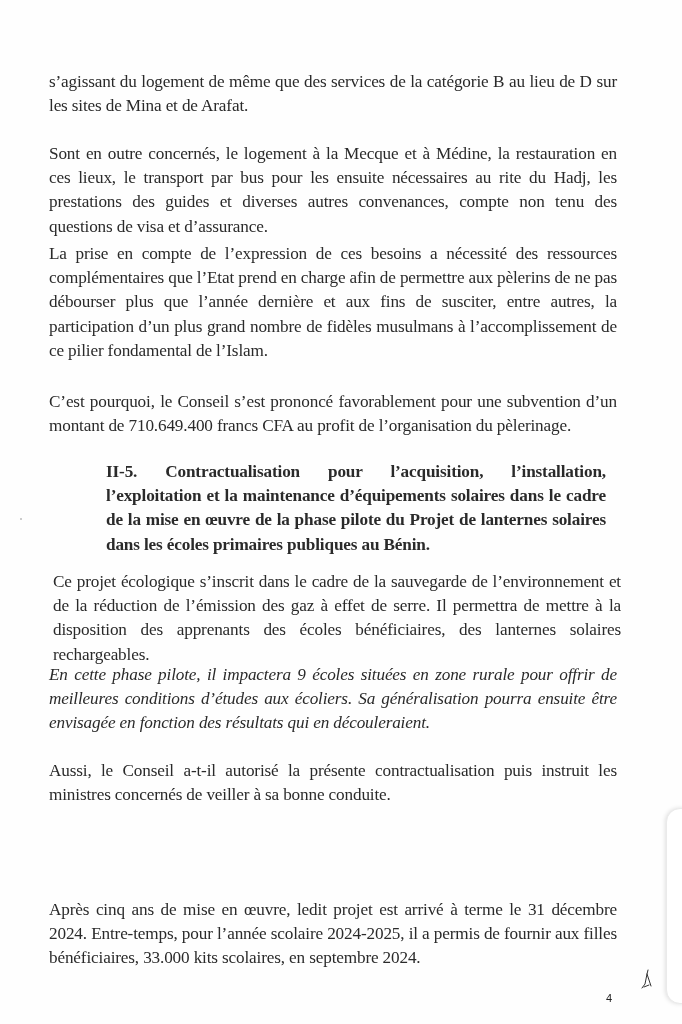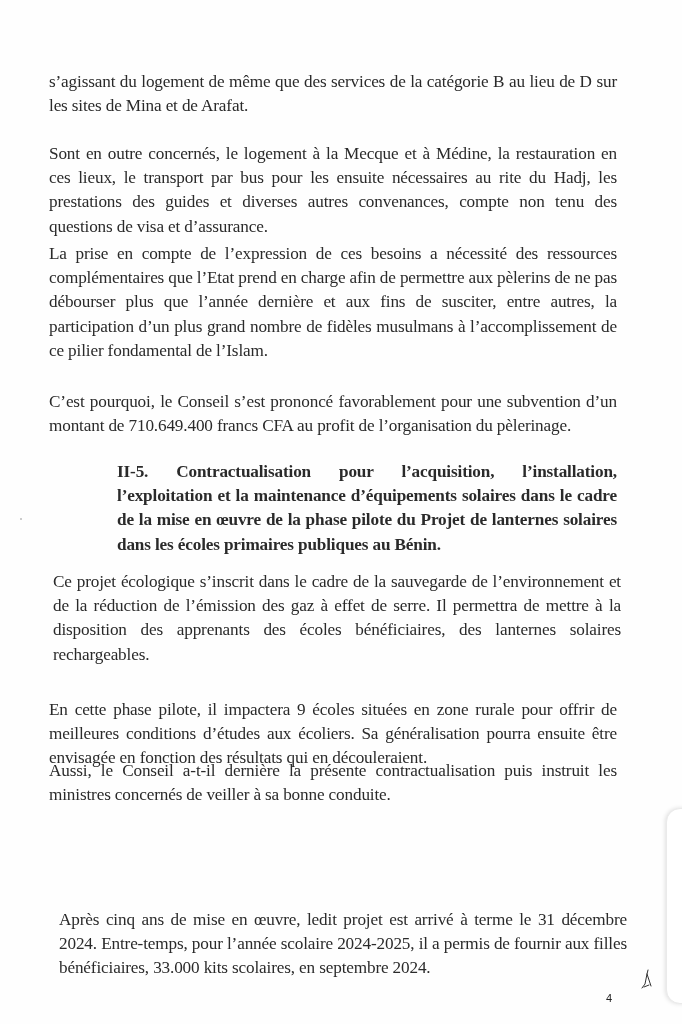--- a/index.html
+++ b/index.html
@@ -26,21 +26,21 @@
       position: absolute;
       left: 49px;
       width: 568px;
       font-size: 17.2px;
       line-height: 24.2px;
       text-align: justify;
       letter-spacing: -0.15px;
     }
     .heading {
       position: absolute;
-      left: 117px;
+      left: 106px;
       width: 500px;
       font-size: 17.2px;
       line-height: 24.2px;
       font-weight: bold;
       text-align: justify;
       letter-spacing: -0.15px;
     }
     .page-number {
       position: absolute;
       left: 606px;
@@ -86,26 +86,26 @@
   <p class="para" style="top:142px; margin:0;">Sont en outre concernés, le logement à la Mecque et à Médine, la restauration en ces lieux, le transport par bus pour les ensuite nécessaires au rite du Hadj, les prestations des guides et diverses autres convenances, compte non tenu des questions de visa et d’assurance.</p>
 
   <p class="para" style="top:242px; margin:0;">La prise en compte de l’expression de ces besoins a nécessité des ressources complémentaires que l’Etat prend en charge afin de permettre aux pèlerins de ne pas débourser plus que l’année dernière et aux fins de susciter, entre autres, la participation d’un plus grand nombre de fidèles musulmans à l’accomplissement de ce pilier fondamental de l’Islam.</p>
 
   <p class="para" style="top:390px; margin:0;">C’est pourquoi, le Conseil s’est prononcé favorablement pour une subvention d’un montant de 710.649.400 francs CFA au profit de l’organisation du pèlerinage.</p>
 
   <p class="heading" style="top:460px; margin:0;">II-5. Contractualisation pour l’acquisition, l’installation, l’exploitation et la maintenance d’équipements solaires dans le cadre de la mise en œuvre de la phase pilote du Projet de lanternes solaires dans les écoles primaires publiques au Bénin.</p>
 
   <p class="para" style="top:566px; margin:4px;">Ce projet écologique s’inscrit dans le cadre de la sauvegarde de l’environnement et de la réduction de l’émission des gaz à effet de serre. Il permettra de mettre à la disposition des apprenants des écoles bénéficiaires, des lanternes solaires rechargeables.</p>
 
-  <p class="para" style="top:698px; margin:0;">En cette phase pilote, il impactera 9 écoles situées en zone rurale pour offrir de meilleures conditions d’études aux écoliers. Sa généralisation pourra ensuite être envisagée en fonction des résultats qui en découleraient.</p>
+  <p class="para" style="top:663px; margin:0;font-style:italic;">En cette phase pilote, il impactera 9 écoles situées en zone rurale pour offrir de meilleures conditions d’études aux écoliers. Sa généralisation pourra ensuite être envisagée en fonction des résultats qui en découleraient.</p>
 
-  <p class="para" style="top:759px; margin:0;">Aussi, le Conseil a-t-il dernière la présente contractualisation puis instruit les ministres concernés de veiller à sa bonne conduite.</p>
+  <p class="para" style="top:759px; margin:0;">Aussi, le Conseil a-t-il autorisé la présente contractualisation puis instruit les ministres concernés de veiller à sa bonne conduite.</p>
 
 
-  <p class="para" style="top:898px; margin:10px;">Après cinq ans de mise en œuvre, ledit projet est arrivé à terme le 31 décembre 2024. Entre-temps, pour l’année scolaire 2024-2025, il a permis de fournir aux filles bénéficiaires, 33.000 kits scolaires, en septembre 2024.</p>
+  <p class="para" style="top:898px; margin:0;">Après cinq ans de mise en œuvre, ledit projet est arrivé à terme le 31 décembre 2024. Entre-temps, pour l’année scolaire 2024-2025, il a permis de fournir aux filles bénéficiaires, 33.000 kits scolaires, en septembre 2024.</p>
 
   <div class="left-dot"></div>
 
   <svg class="hand-mark" viewBox="0 0 14 22">
     <path d="M2 20 L5 16 L7 6 L8 2 M7 6 L11 18 M4 19 L9 17" stroke="#333" stroke-width="1" fill="none" stroke-linecap="round"></path>
   </svg>
 
   <span class="page-number">4</span>
 
   <div class="side-card"></div>

